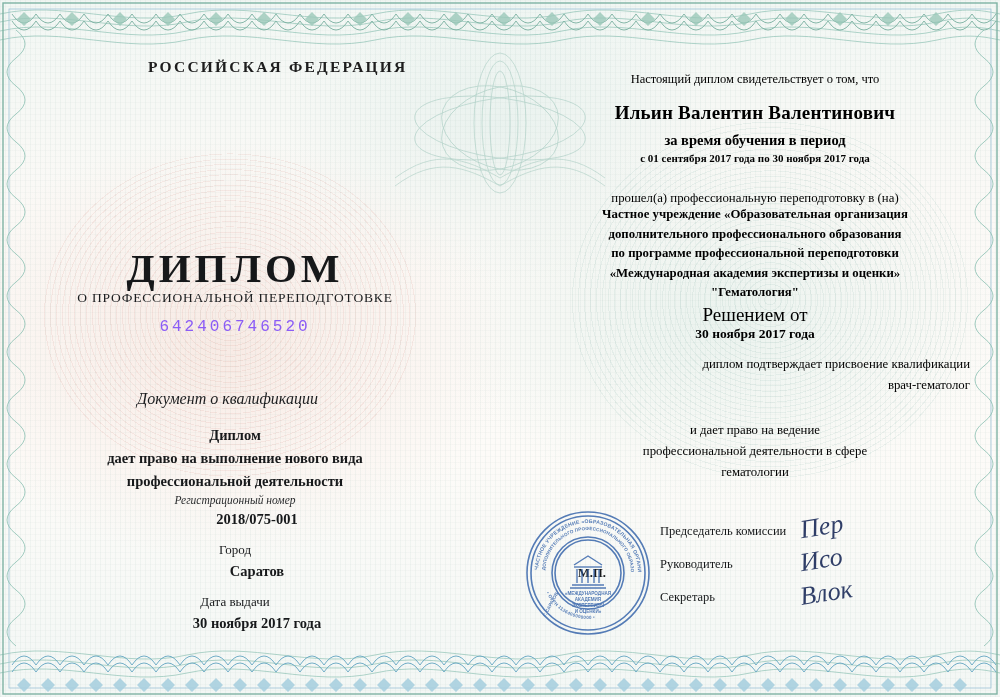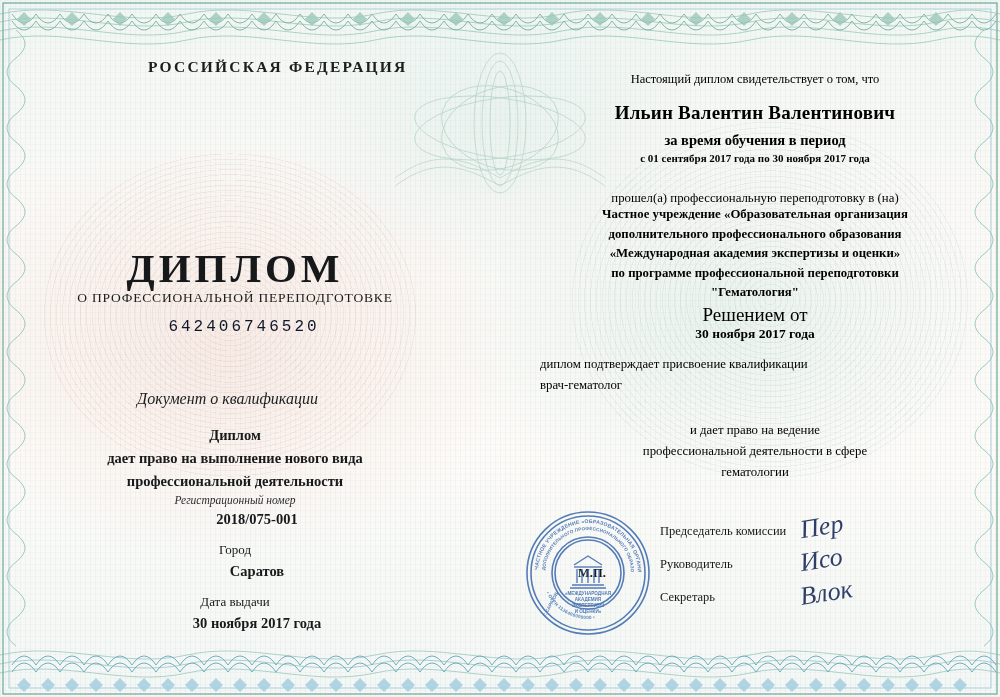--- a/index.html
+++ b/index.html
@@ -105,26 +105,26 @@
     position: absolute;
     left: 0; top: 290px;
     width: 470px;
     text-align: center;
     font-size: 13.5px;
     letter-spacing: 0.8px;
     color: #1b1d1f;
   }
   .diploma-number {
     position: absolute;
-    left: 9px; top: 318px;
+    left: 0; top: 318px;
     width: 470px;
     text-align: center;
     font-size: 16px;
     letter-spacing: 3px;
-    color: #0f172a;
+    color: #8b5cf6;
     font-family: "Liberation Mono", monospace;
   }
 
   .qual-doc {
     position: absolute;
     left: 0; top: 390px;
     width: 455px;
     text-align: center;
     font-size: 16px;
     font-style: italic;
@@ -220,21 +220,21 @@
     left: 540px; top: 326px;
     width: 430px;
     text-align: center;
     font-size: 13.5px;
     font-weight: bold;
   }
   .r-qual {
     position: absolute;
     left: 540px; top: 354px;
     width: 430px;
-    text-align: left;
+    text-align: right;
     font-size: 12.8px;
     line-height: 21px;
   }
   .r-right {
     position: absolute;
     left: 540px; top: 400px;
     width: 430px;
     text-align: center;
     font-size: 12.8px;
     line-height: 21px;
@@ -382,22 +382,22 @@
     <div class="r-intro">Настоящий диплом свидетельствует о том, что</div>
     <div class="r-name">Ильин Валентин Валентинович</div>
     <div class="r-period-lab">за время обучения в период</div>
     <div class="r-period-val">с 01 сентября 2017 года по 30 ноября 2017 года</div>
 
     <div class="r-retrain">прошел(а) профессиональную переподготовку в (на)</div>
 
     <div class="r-org">
       <div>Частное учреждение «Образовательная организация</div>
       <div>дополнительного профессионального образования</div>
+      <div>по программе профессиональной переподготовки</div>
       <div>«Международная академия экспертизы и оценки»</div>
-      <div>по программе профессиональной переподготовки</div>
       <div>"Гематология"</div>
     </div>
 
     <div class="r-decision-lab">Решением от</div>
     <div class="r-decision-date">30 ноября 2017 года</div>
 
     <div class="r-qual">
       <div>диплом подтверждает присвоение квалификации</div>
       <div>врач-гематолог</div>
     </div>

